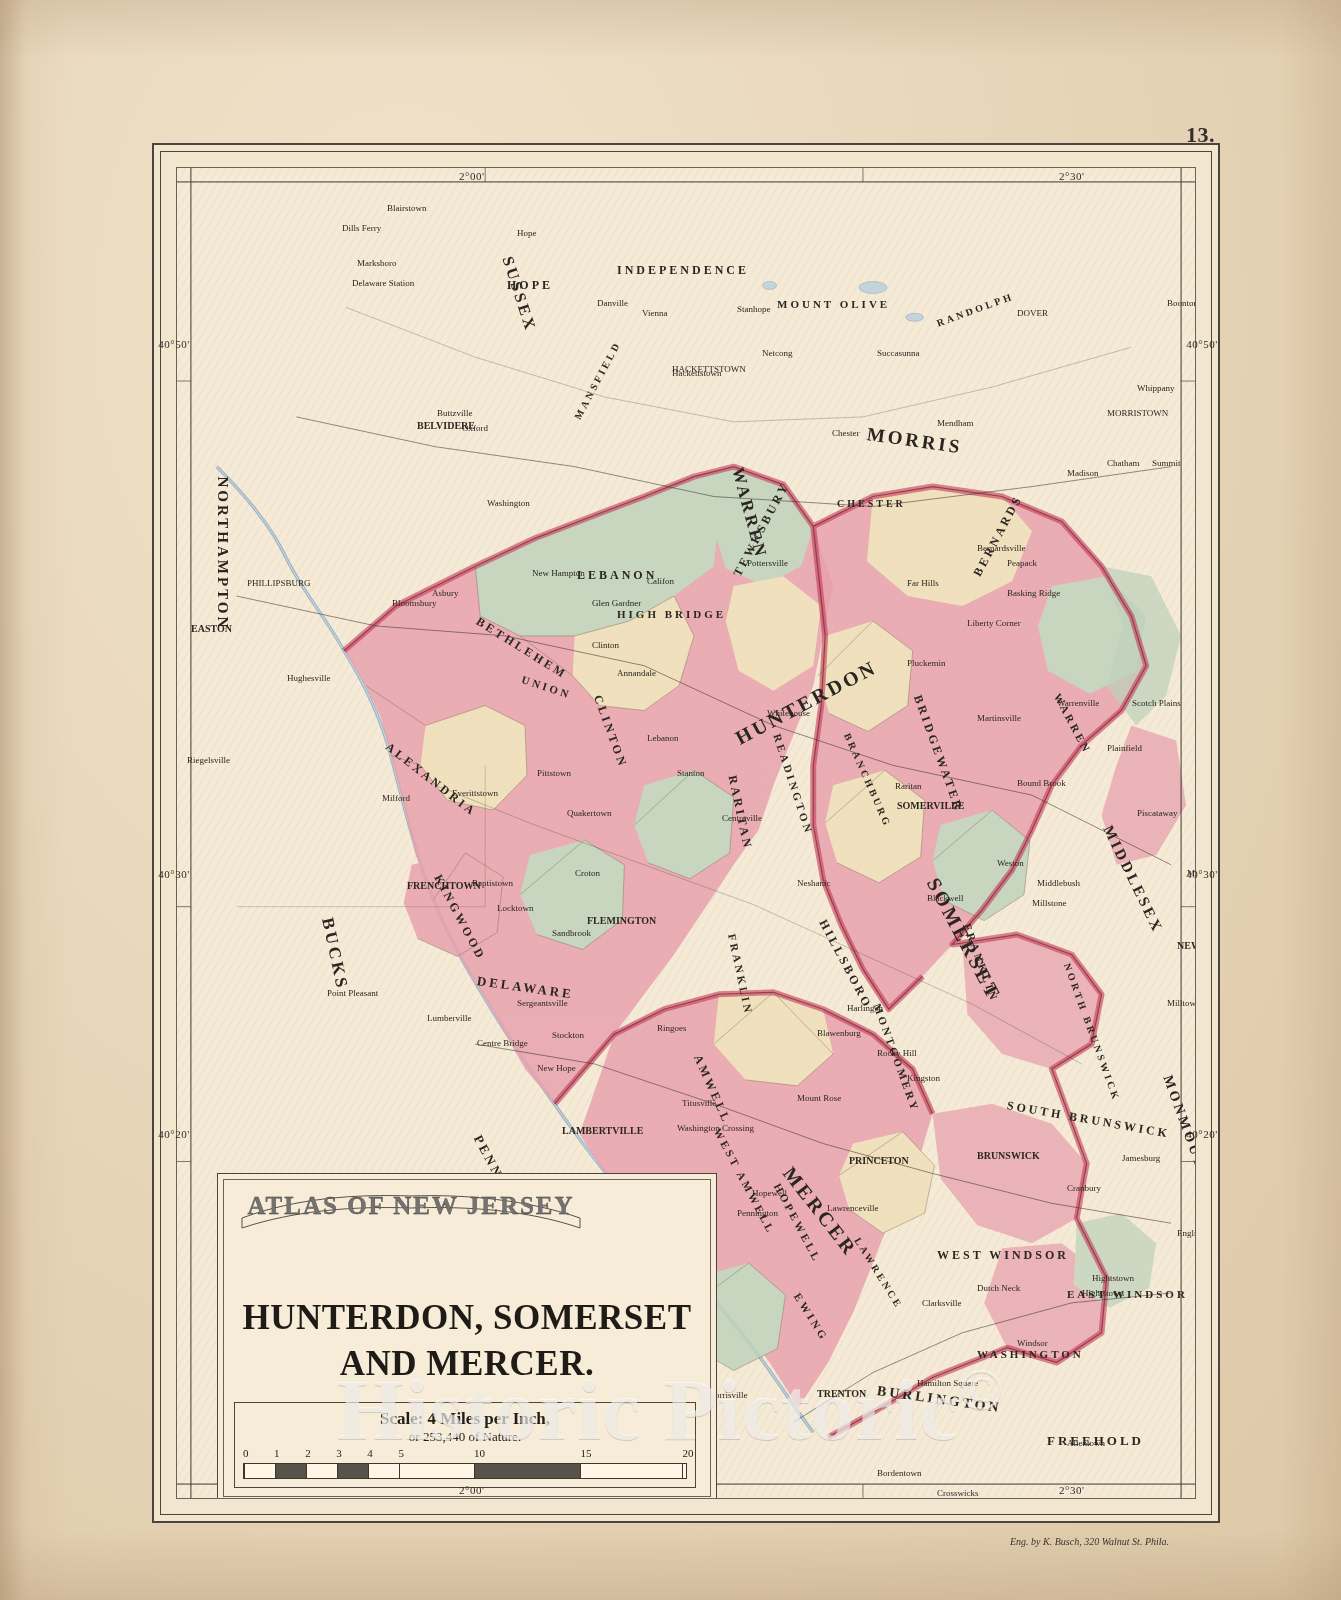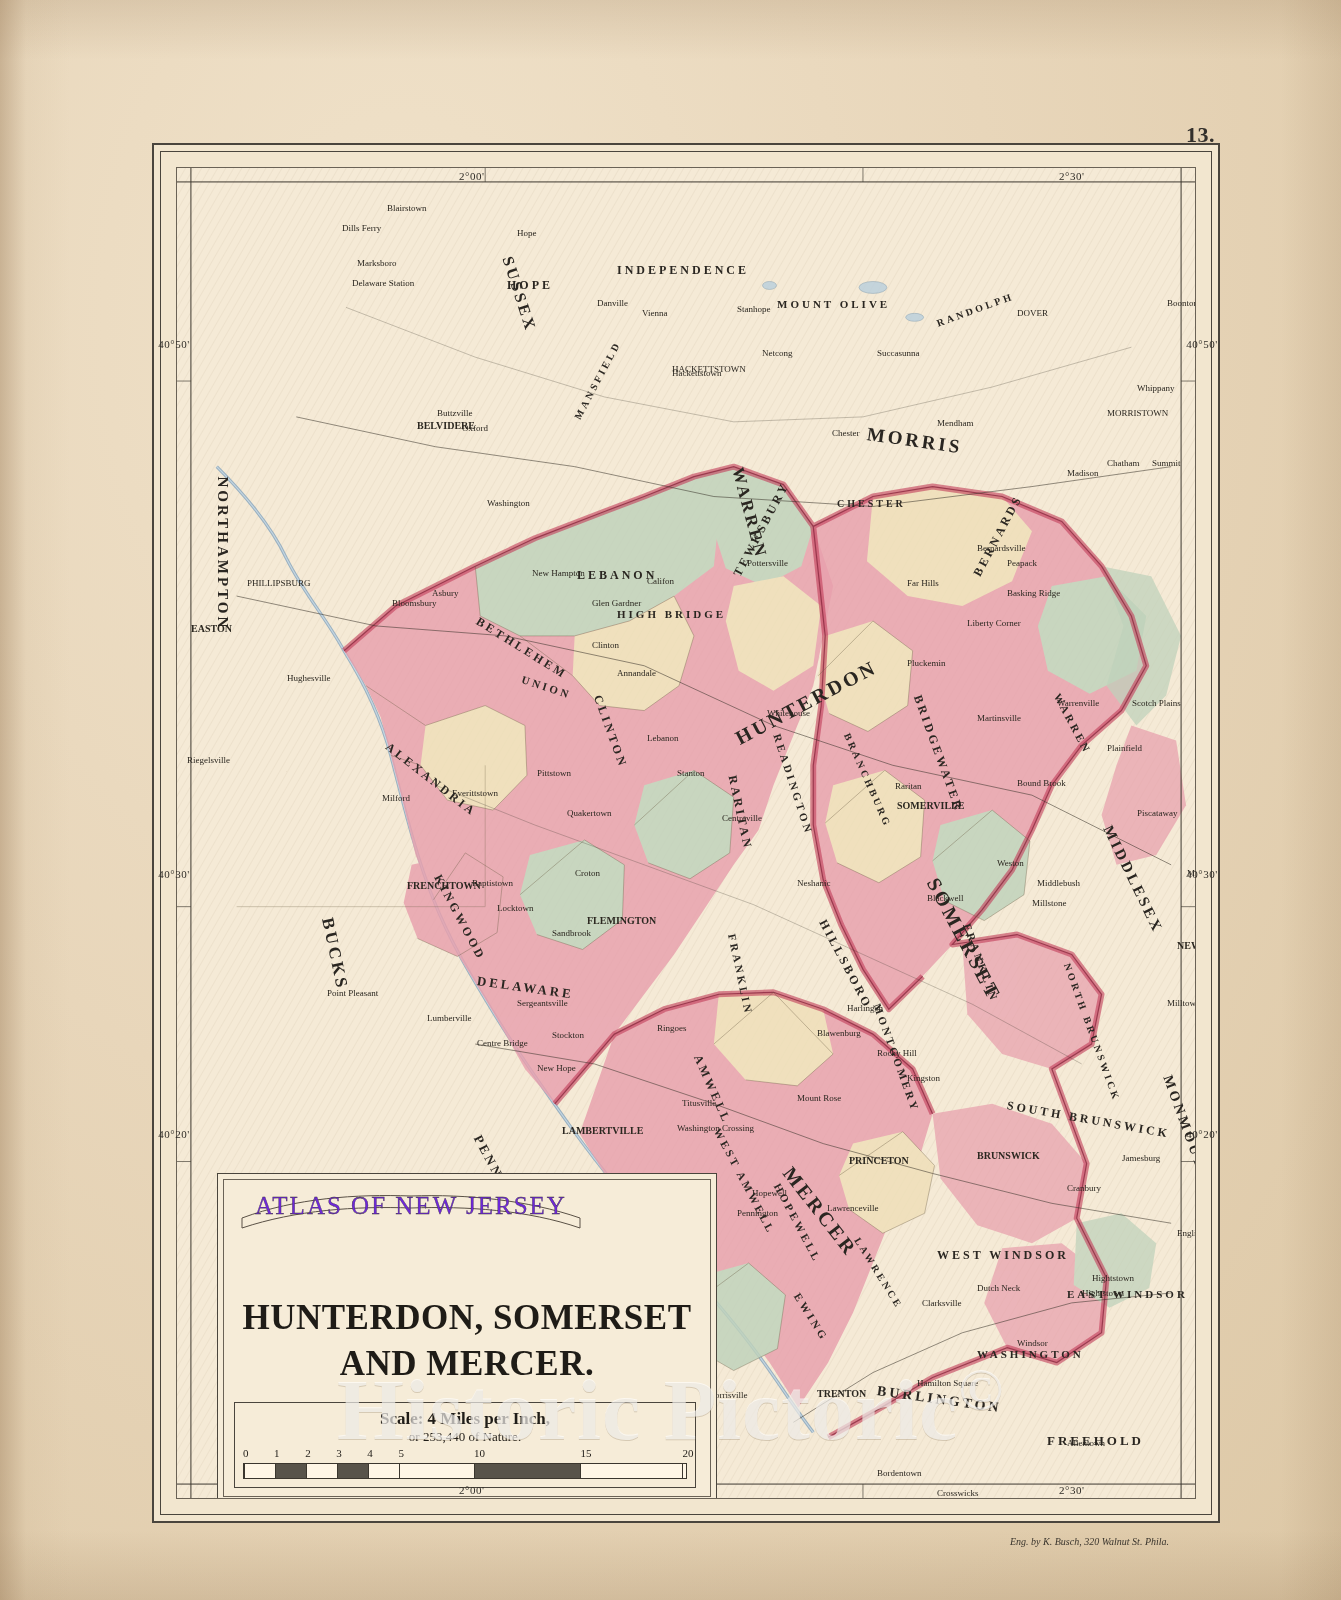--- a/index.html
+++ b/index.html
@@ -73,22 +73,22 @@
   }
   #cartouche .inner{
     position:absolute;inset:5px;border:1px solid #6a6256;box-sizing:border-box;
   }
   #atlas-banner{
     position:absolute;left:18px;top:14px;width:350px;height:44px;
     text-align:center;
   }
   #atlas-banner .txt{
     font-family:"Liberation Serif", serif;
-    font-size:25px;font-weight:normal;letter-spacing:2px;
-    color:#6d28d9;
+    font-size:25px;font-weight:bold;letter-spacing:2px;
+    color:#737373;
     -webkit-text-stroke:0.3px #3a342c;
   }
   #counties-of{
     position:absolute;left:0;right:0;top:72px;text-align:center;
     font-size:29px;color:#2e2a24;font-family:"Liberation Serif", serif;
   }
   #county-names-1{
     position:absolute;left:0;right:0;top:124px;text-align:center;
     font-size:35px;font-weight:bold;color:#1f1c17;letter-spacing:.5px;
   }

